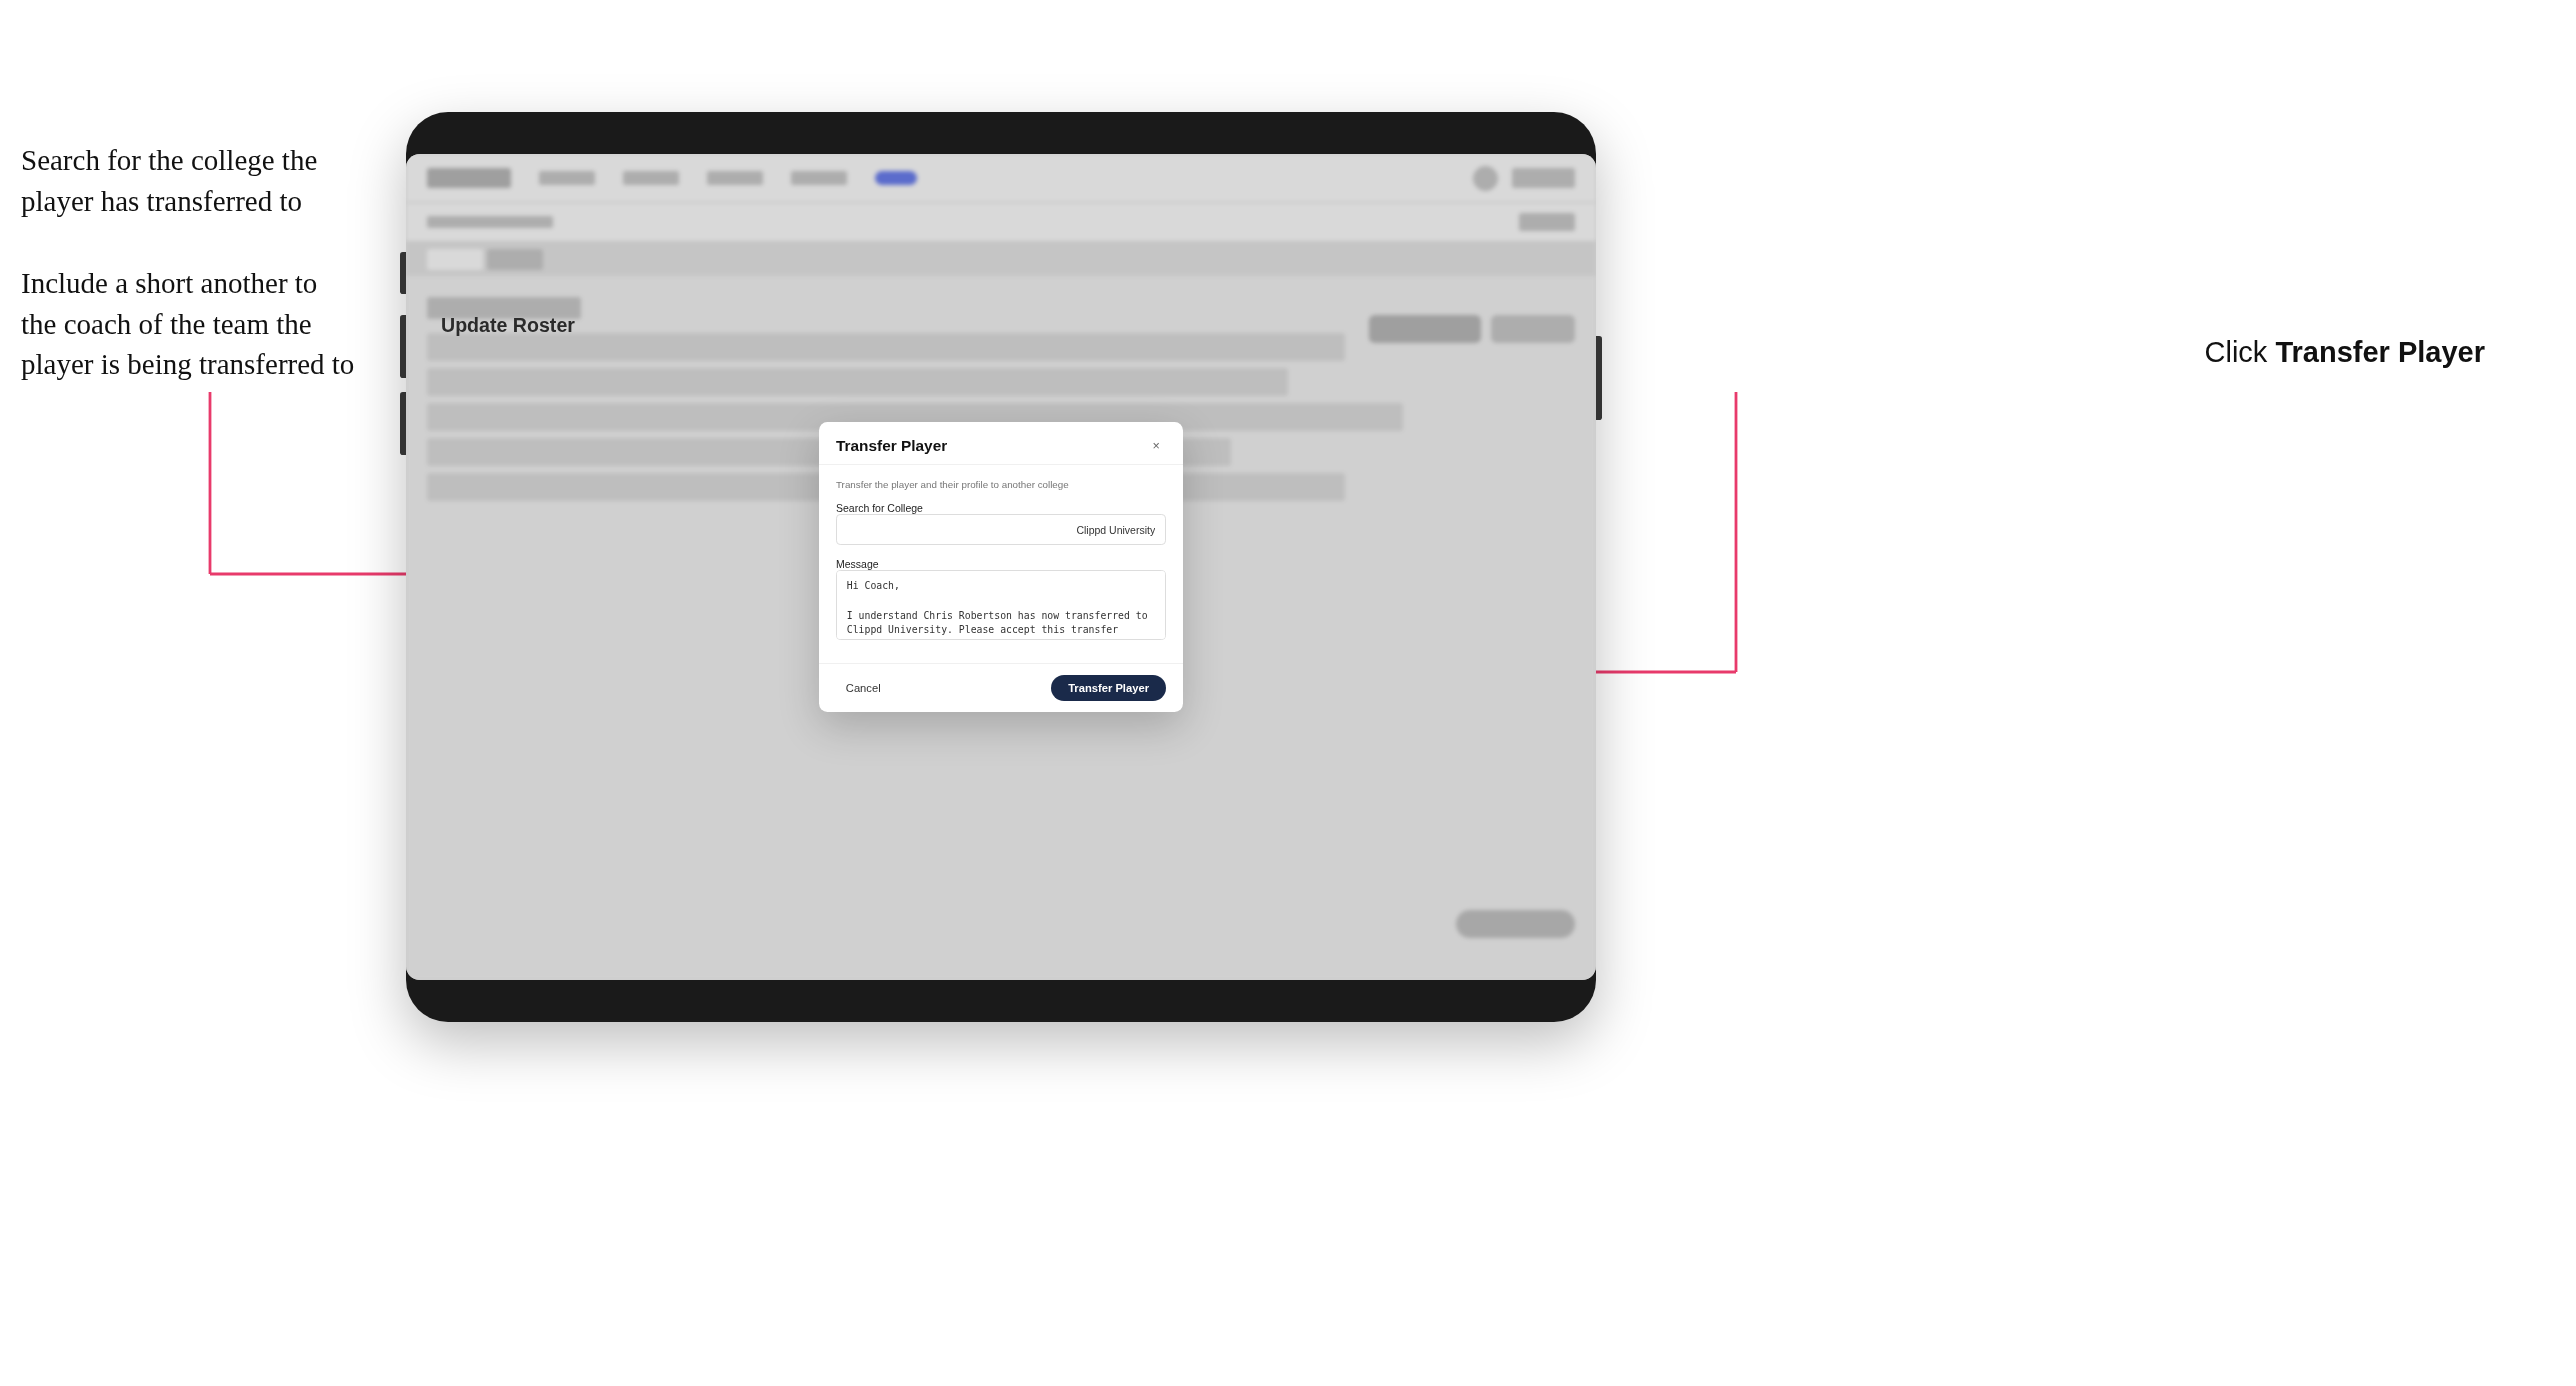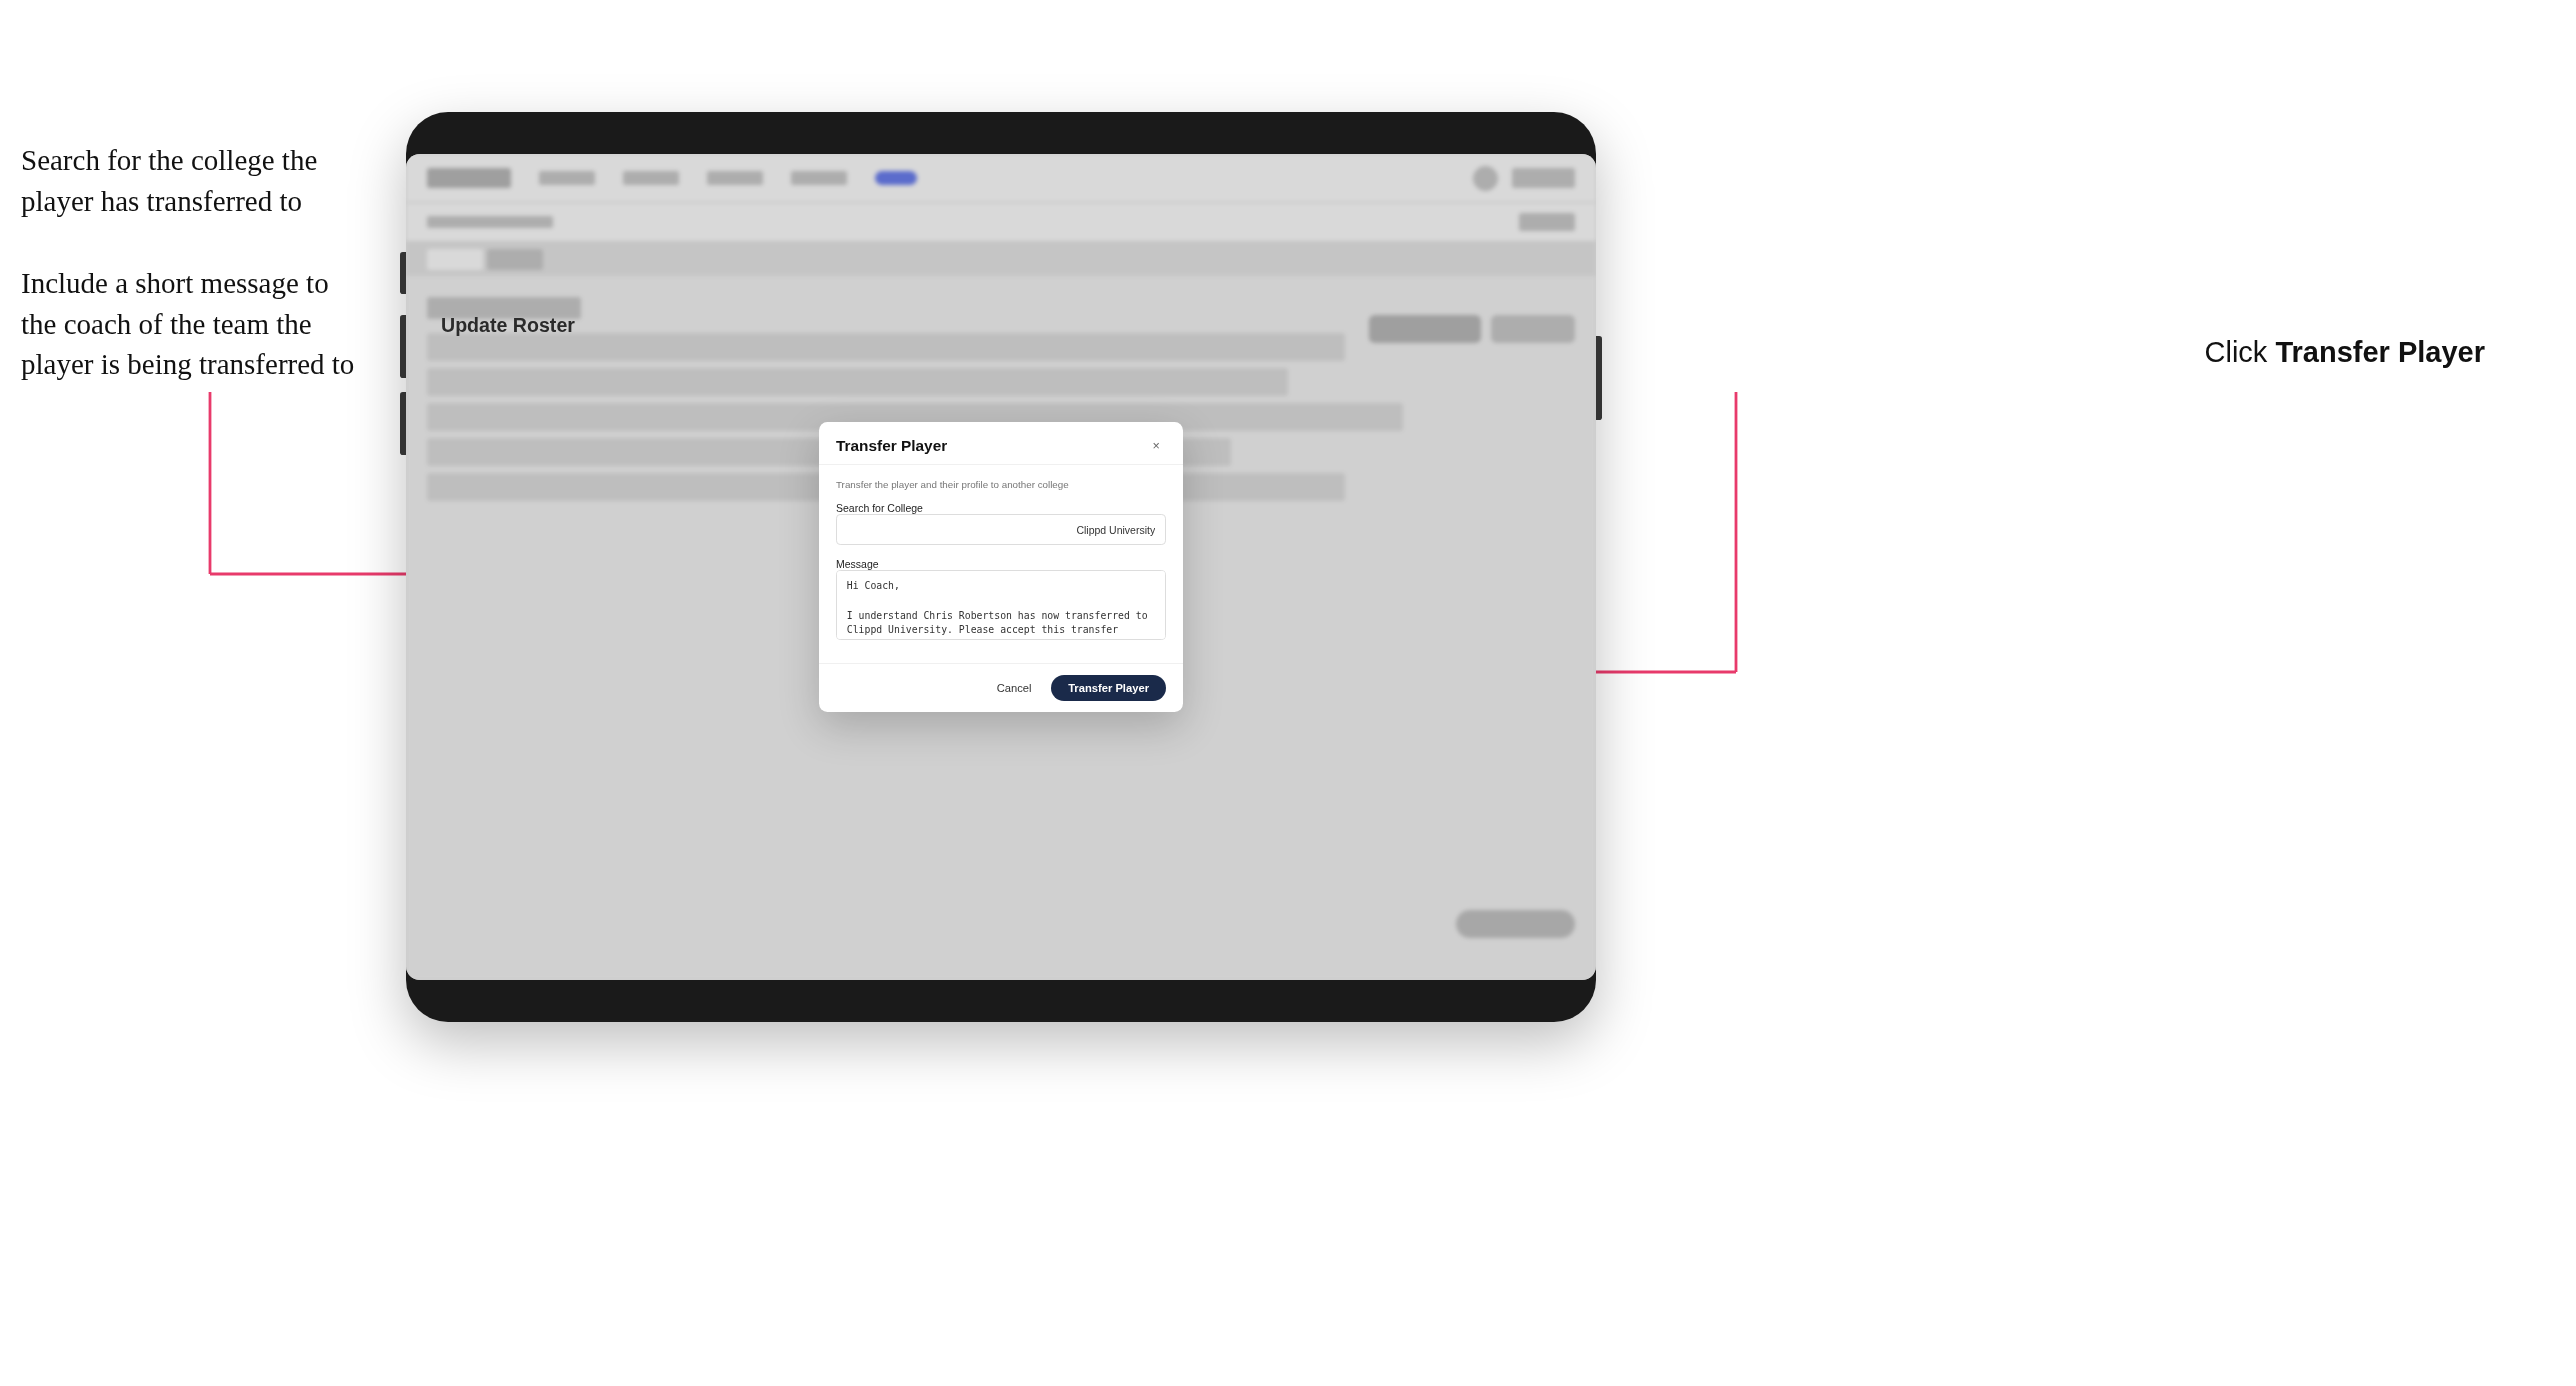--- a/index.html
+++ b/index.html
@@ -301,21 +301,21 @@
       font-size: 9.8px;
       color: #333;
       resize: none;
       outline: none;
       line-height: 1.5;
     }
 
     .modal-footer {
       display: flex;
       align-items: center;
-      justify-content: flex-end;
+      justify-content: space-between;
       padding: 11.2px 17px;
       border-top: 0.7px solid #f0f0f0;
       gap: 9.8px;
       margin-top: 7px;
     }
 
     .btn-cancel {
       background: transparent;
       border: none;
       font-size: 11.2px;
@@ -359,21 +359,21 @@
   <polygon points="1080,820 1055,805 1055,835" fill="#e83a6b"></polygon>
 
   <line x1="2480" y1="560" x2="2480" y2="960" stroke="#e83a6b" stroke-width="4"></line>
   <line x1="2480" y1="960" x2="1720" y2="960" stroke="#e83a6b" stroke-width="4"></line>
 
   <polygon points="1720,960 1745,945 1745,975" fill="#e83a6b"></polygon>
 </svg>
 
 <div class="annotation-left">
   <p>Search for the college the player has transferred to</p>
-  <p>Include a short message to the coach of the team the player is being transferred to</p>
+  <p>Include a short another to the coach of the team the player is being transferred to</p>
 </div>
 
 <div class="annotation-right">
   <span>Click </span><strong>Transfer Player</strong>
 </div>
 
 <div class="tablet-frame">
 
   <div style="position:absolute;left:-5.6px;top:140px;width:5.6px;height:42px;background:#333;border-radius:2.8px 0 0 2.8px;"></div>
   <div style="position:absolute;left:-5.6px;top:203px;width:5.6px;height:63px;background:#333;border-radius:2.8px 0 0 2.8px;"></div>

